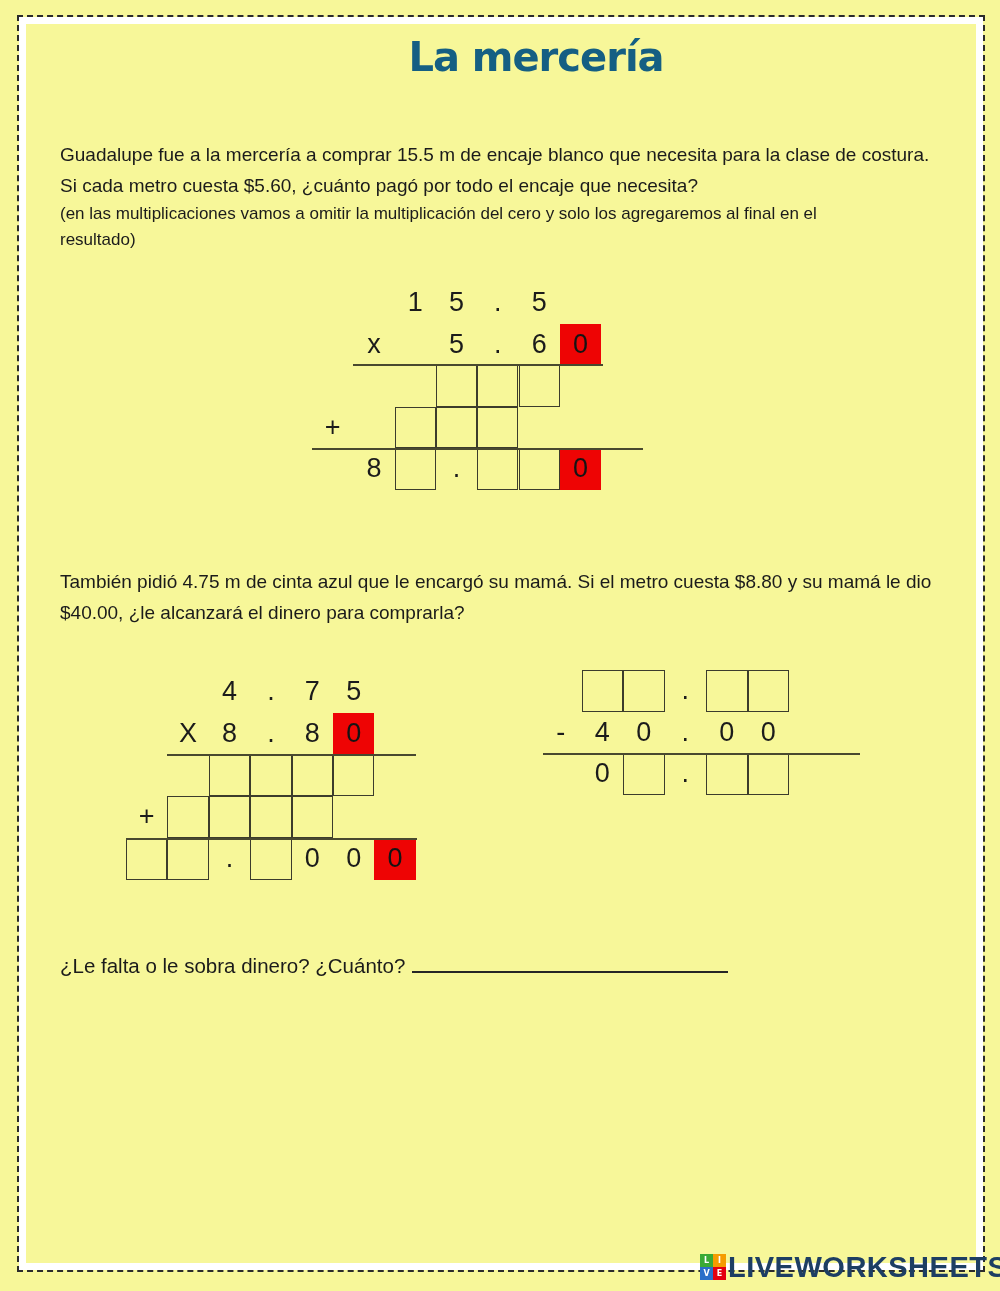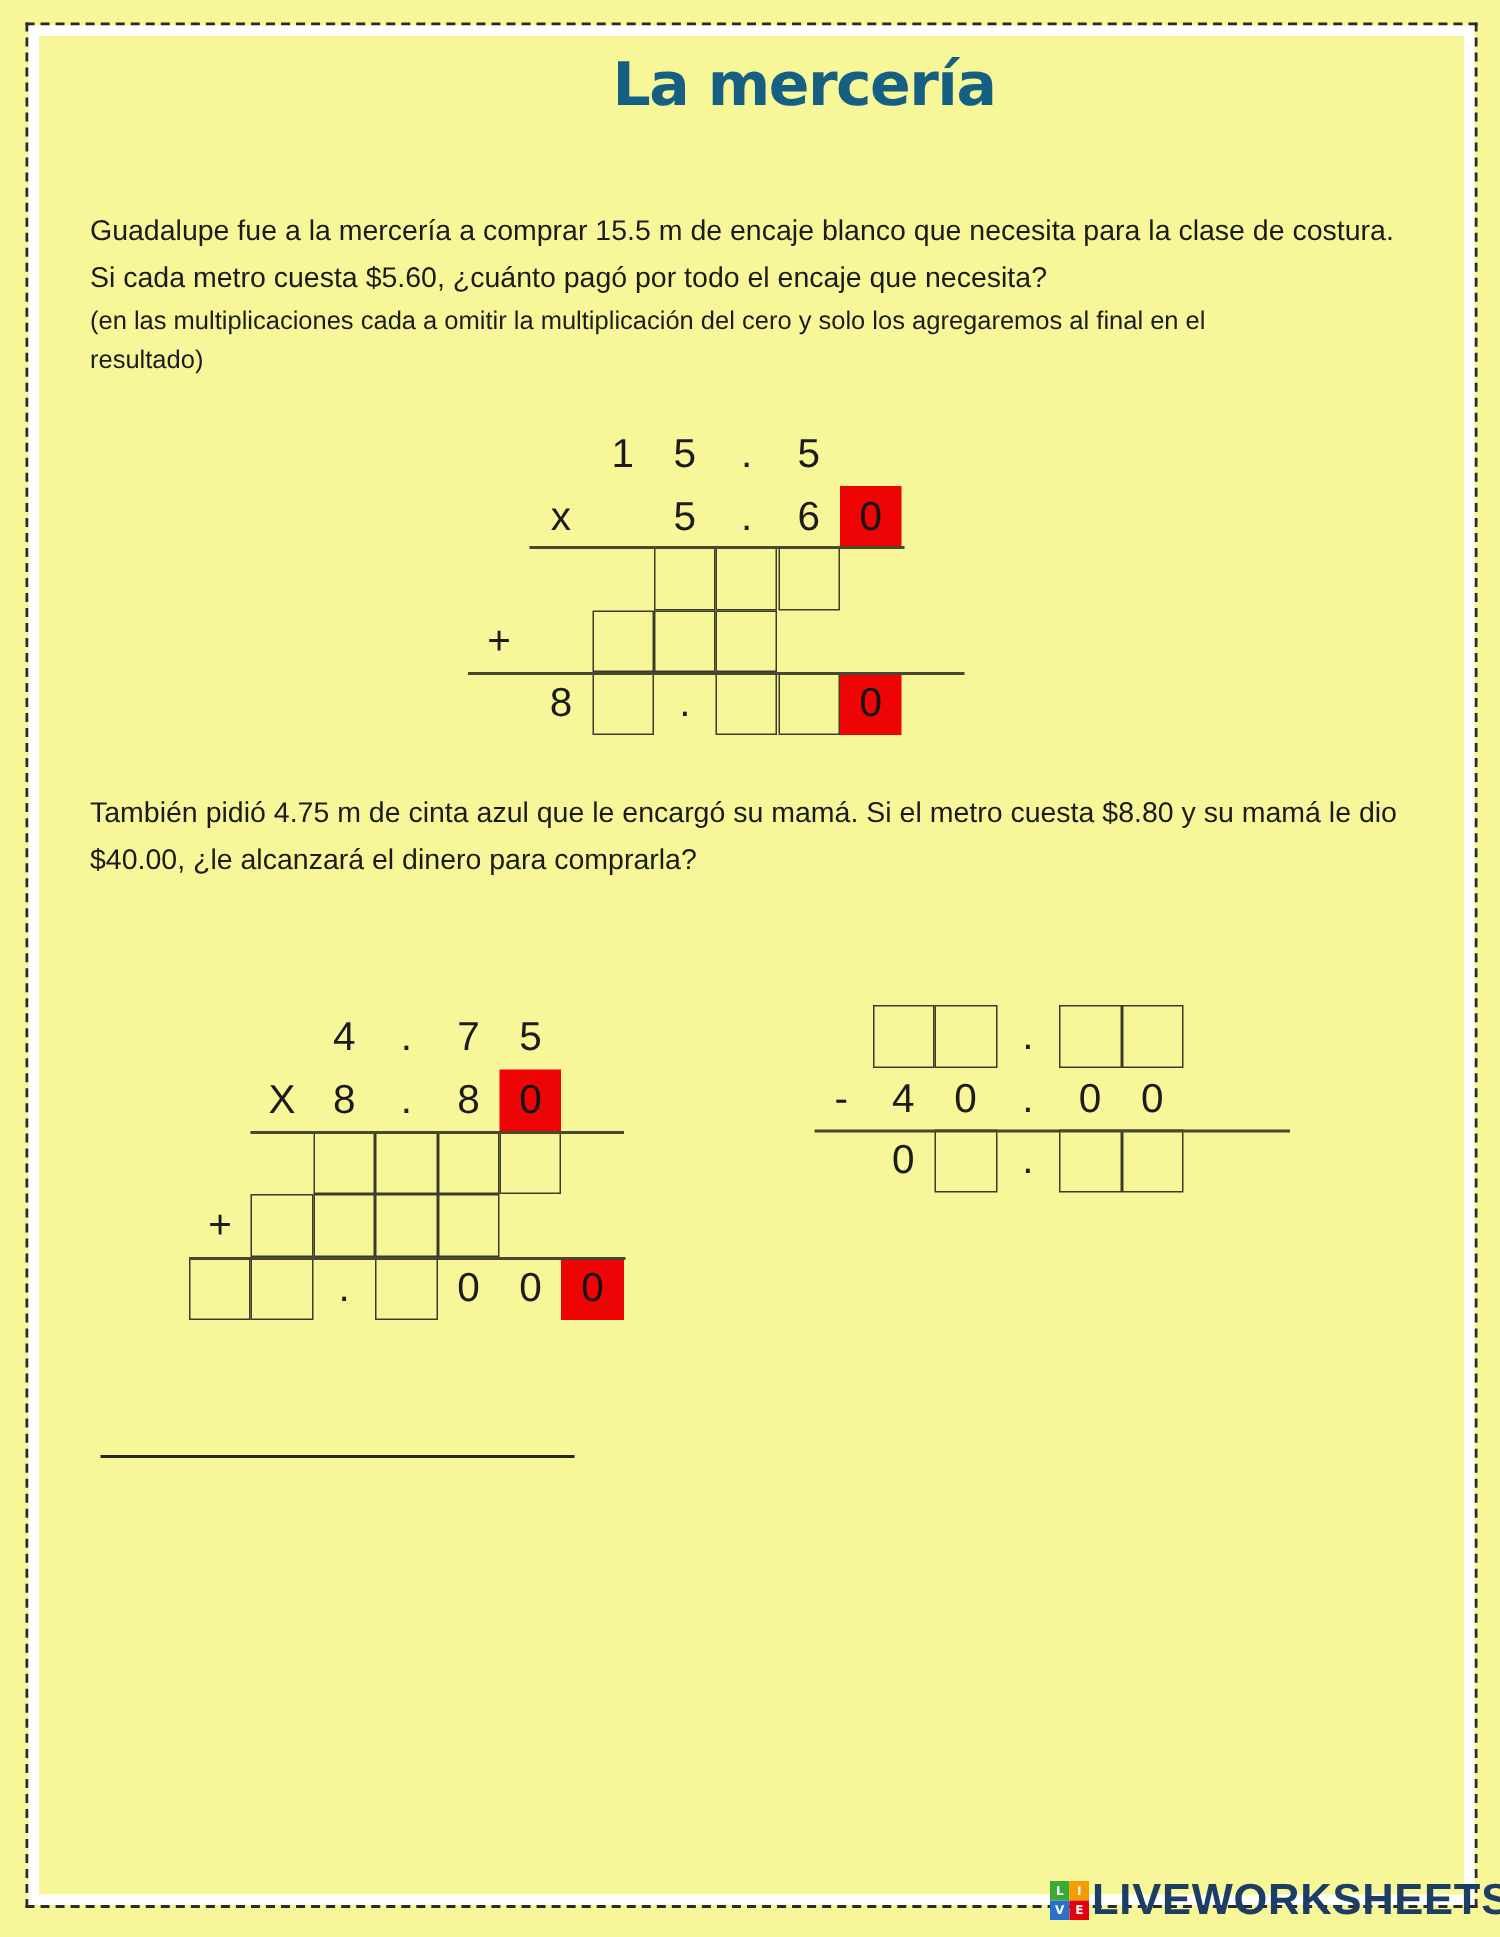--- a/index.html
+++ b/index.html
@@ -69,21 +69,21 @@
 </head>
 <body style="background: rgb(247, 247, 153);">
 
 <div class="frame-outer">
   <div class="frame-white"></div>
 </div>
 
 <h1 class="title" style="color: rgb(21, 95, 131); margin-left: 36px;">La mercería</h1>
 
 <p class="para" style="top:139px">Guadalupe fue a la mercería a comprar 15.5 m de encaje blanco que necesita para la clase de costura. Si cada metro cuesta $5.60, ¿cuánto pagó por todo el encaje que necesita?</p>
-<p class="note" style="top:201px">(en las multiplicaciones cada a omitir la multiplicación del cero y solo los agregaremos al final en el resultado)</p>
+<p class="note" style="top:201px">(en las multiplicaciones vamos a omitir la multiplicación del cero y solo los agregaremos al final en el resultado)</p>
 
 <div class="math-block" style="left: 312px; top: 282px; width: 289.1px; height: 207.5px;">
     <div class="cell txt" style="left: 82.6px; top: 0px; width: 41.3px; height: 41.5px; line-height: 41.5px;">1</div>
     <div class="cell txt" style="left: 123.9px; top: 0px; width: 41.3px; height: 41.5px; line-height: 41.5px;">5</div>
     <div class="cell txt" style="left: 165.2px; top: 0px; width: 41.3px; height: 41.5px; line-height: 41.5px;">.</div>
     <div class="cell txt" style="left: 206.5px; top: 0px; width: 41.3px; height: 41.5px; line-height: 41.5px;">5</div>
     <div class="cell txt" style="left: 41.3px; top: 41.5px; width: 41.3px; height: 41.5px; line-height: 41.5px;">x</div>
     <div class="cell txt" style="left: 123.9px; top: 41.5px; width: 41.3px; height: 41.5px; line-height: 41.5px;">5</div>
     <div class="cell txt" style="left: 165.2px; top: 41.5px; width: 41.3px; height: 41.5px; line-height: 41.5px;">.</div>
     <div class="cell txt" style="left: 206.5px; top: 41.5px; width: 41.3px; height: 41.5px; line-height: 41.5px;">6</div>
@@ -98,21 +98,21 @@
     <div class="cell txt" style="left: 41.3px; top: 166px; width: 41.3px; height: 41.5px; line-height: 41.5px;">8</div>
     <div class="cell box" style="left: 82.6px; top: 166px; width: 41.3px; height: 41.5px; line-height: 41.5px;"></div>
     <div class="cell txt" style="left: 123.9px; top: 166px; width: 41.3px; height: 41.5px; line-height: 41.5px;">.</div>
     <div class="cell box" style="left: 165.2px; top: 166px; width: 41.3px; height: 41.5px; line-height: 41.5px;"></div>
     <div class="cell box" style="left: 206.5px; top: 166px; width: 41.3px; height: 41.5px; line-height: 41.5px;"></div>
     <div class="cell red" style="left: 247.8px; top: 166px; width: 41.3px; height: 41.5px; line-height: 41.5px; background: rgb(238, 4, 4);">0</div>
     <div class="mline" style="left: 41px; top: 82px; width: 250px;"></div>
     <div class="mline" style="left: 0px; top: 166px; width: 331px;"></div>
   </div>
 
-<p class="para" style="top:527px">También pidió 4.75 m de cinta azul que le encargó su mamá. Si el metro cuesta $8.80 y su mamá le dio $40.00, ¿le alcanzará el dinero para comprarla?</p>
+<p class="para" style="top:566px">También pidió 4.75 m de cinta azul que le encargó su mamá. Si el metro cuesta $8.80 y su mamá le dio $40.00, ¿le alcanzará el dinero para comprarla?</p>
 
 <div class="math-block" style="left: 126px; top: 671px; width: 289.8px; height: 209px;">
     <div class="cell txt" style="left: 82.8px; top: 0px; width: 41.4px; height: 41.8px; line-height: 41.8px;">4</div>
     <div class="cell txt" style="left: 124.2px; top: 0px; width: 41.4px; height: 41.8px; line-height: 41.8px;">.</div>
     <div class="cell txt" style="left: 165.6px; top: 0px; width: 41.4px; height: 41.8px; line-height: 41.8px;">7</div>
     <div class="cell txt" style="left: 207px; top: 0px; width: 41.4px; height: 41.8px; line-height: 41.8px;">5</div>
     <div class="cell txt" style="left: 41.4px; top: 41.8px; width: 41.4px; height: 41.8px; line-height: 41.8px;">X</div>
     <div class="cell txt" style="left: 82.8px; top: 41.8px; width: 41.4px; height: 41.8px; line-height: 41.8px;">8</div>
     <div class="cell txt" style="left: 124.2px; top: 41.8px; width: 41.4px; height: 41.8px; line-height: 41.8px;">.</div>
     <div class="cell txt" style="left: 165.6px; top: 41.8px; width: 41.4px; height: 41.8px; line-height: 41.8px;">8</div>
@@ -150,21 +150,21 @@
     <div class="cell txt" style="left: 207.5px; top: 41.5px; width: 41.5px; height: 41.5px; line-height: 41.5px;">0</div>
     <div class="cell txt" style="left: 41.5px; top: 83px; width: 41.5px; height: 41.5px; line-height: 41.5px;">0</div>
     <div class="cell box" style="left: 83px; top: 83px; width: 41.5px; height: 41.5px; line-height: 41.5px;"></div>
     <div class="cell txt" style="left: 124.5px; top: 83px; width: 41.5px; height: 41.5px; line-height: 41.5px;">.</div>
     <div class="cell box" style="left: 166px; top: 83px; width: 41.5px; height: 41.5px; line-height: 41.5px;"></div>
     <div class="cell box" style="left: 207.5px; top: 83px; width: 41.5px; height: 41.5px; line-height: 41.5px;"></div>
     <div class="mline" style="left: 3px; top: 83px; width: 317px;"></div>
   </div>
 
 <div class="question">
-  <span class="blank-line"></span>
+  <span>¿Le falta o le sobra dinero? ¿Cuánto?</span><span class="blank-line"></span>
 </div>
 
 <div>
   <div class="logo-grid">
     <span style="background: rgb(58, 170, 53);">L</span>
     <span style="background: rgb(245, 156, 0);">I</span>
     <span style="background: rgb(42, 111, 201);">V</span>
     <span style="background: rgb(227, 0, 15);">E</span>
   </div>
   <div class="brand">LIVEWORKSHEETS</div>

